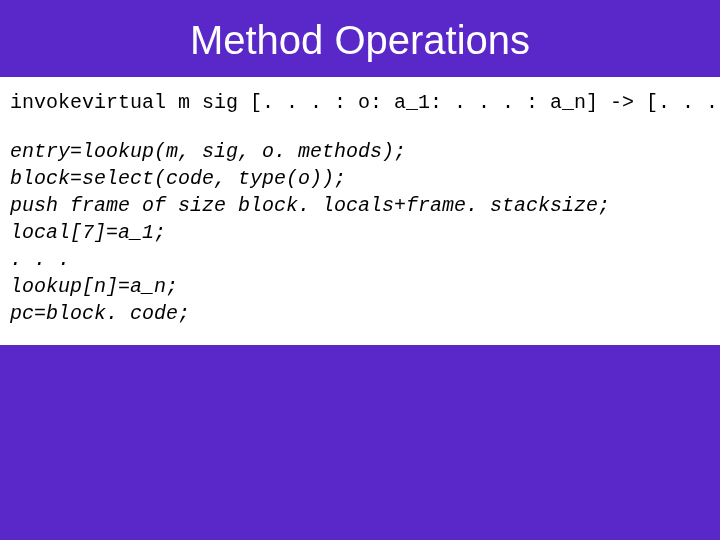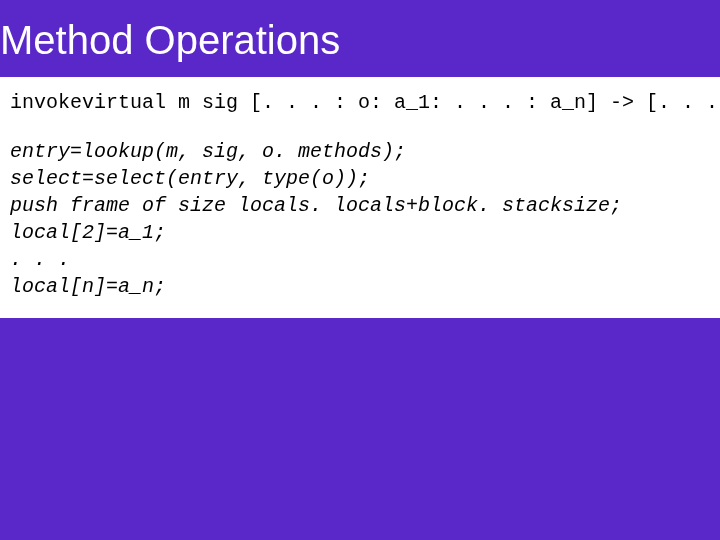--- a/index.html
+++ b/index.html
@@ -5,20 +5,21 @@
   * { margin: 0; padding: 0; box-sizing: border-box; }
   html, body { width: 720px; height: 540px; overflow: hidden; }
   body {
     font-family: Arial, Helvetica, sans-serif;
     background: #5a27c9;
     display: flex;
     flex-direction: column;
   }
   .title-bar {
     background: #5a27c9;
+    text-align: center;
     padding: 18px 0 14px 0;
   }
   .title-bar h1 {
     color: #ffffff;
     font-size: 40px;
     font-weight: 400;
     font-family: Arial, Helvetica, sans-serif;
   }
   .content {
     background: #ffffff;
@@ -45,20 +46,21 @@
 </head>
 <body>
 
 <div class="title-bar">
   <h1>Method Operations</h1>
 </div>
 
 <div class="content">
   <div class="sig-line">invokevirtual m sig [. . . : o: a_1: . . . : a_n] -&gt; [. . . ]</div>
   <div class="code-line">entry=lookup(m, sig, o. methods);</div>
-  <div class="code-line">select=select(entry, type(o));</div>
-  <div class="code-line">push frame of size locals. locals+block. stacksize;</div>
-  <div class="code-line">local[2]=a_1;</div>
+  <div class="code-line">block=select(code, type(o));</div>
+  <div class="code-line">push frame of size block. locals+frame. stacksize;</div>
+  <div class="code-line">local[7]=a_1;</div>
   <div class="code-line">. . .</div>
-  <div class="code-line">local[n]=a_n;</div>
+  <div class="code-line">lookup[n]=a_n;</div>
+  <div class="code-line">pc=block. code;</div>
 </div>
 
 <div class="footer"></div>
 
 </body></html>

